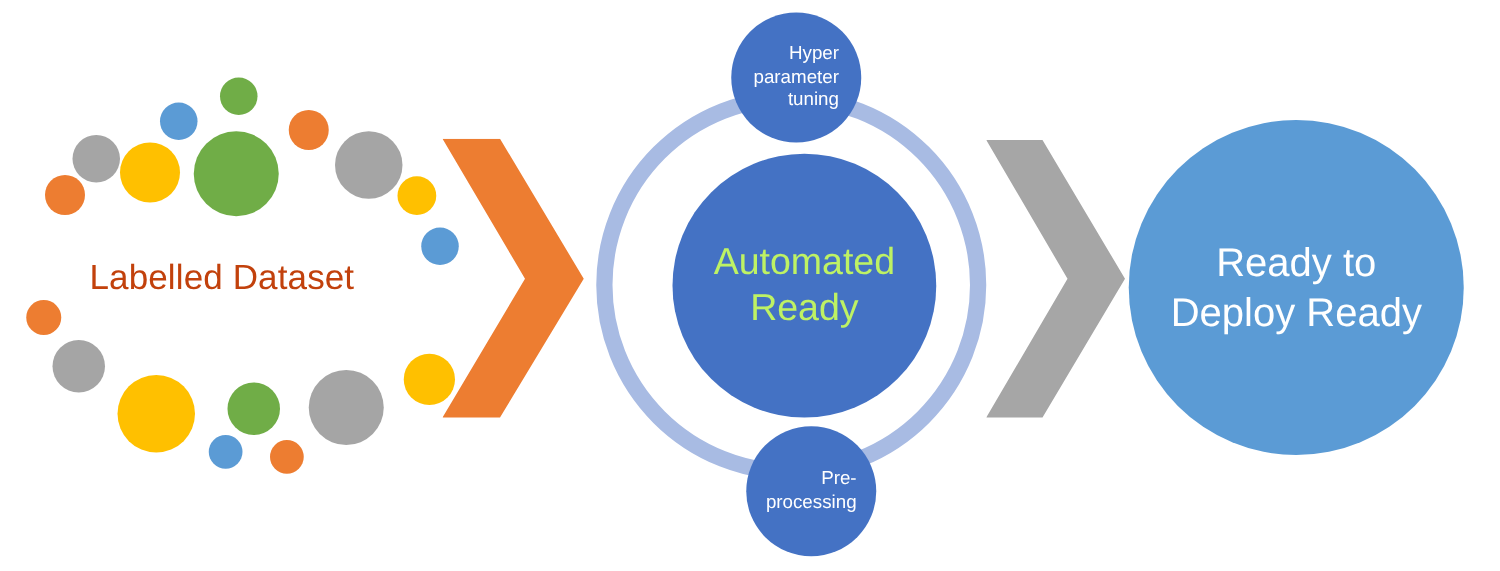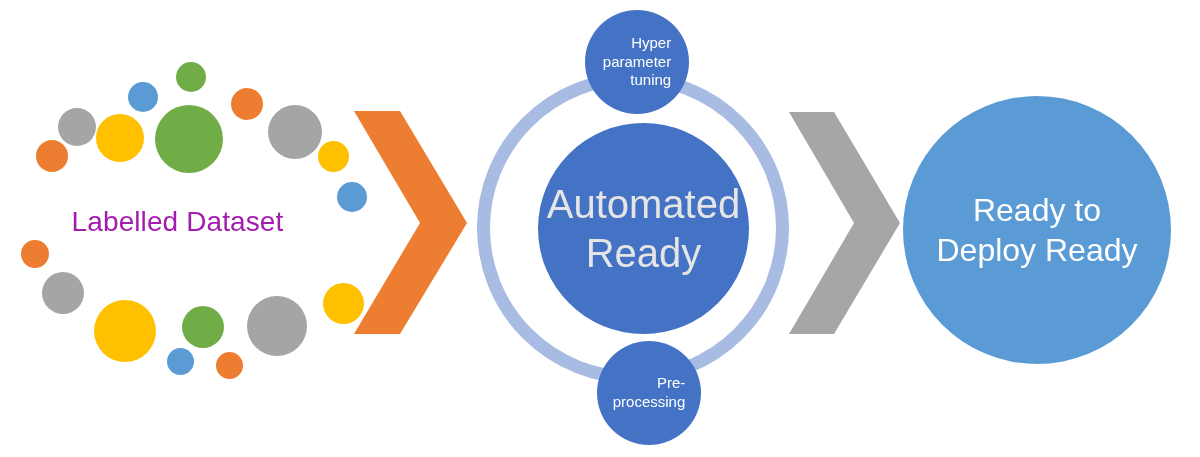--- a/index.html
+++ b/index.html
@@ -73,22 +73,22 @@
     width: 211px;
     height: 211px;
     border-radius: 50%;
     background: #4472C4;
     display: flex;
     align-items: center;
     justify-content: center;
     text-align: center;
   }
   .core-label {
-    color: #e5e5e5;
-    font-size: 40px;
+    color: #bef264;
+    font-size: 30px;
     line-height: 1.22;
     padding: 0 10px;
   }
   .satellite {
     position: absolute;
     width: 104px;
     height: 104px;
     border-radius: 50%;
     background: #4472C4;
     display: flex;
@@ -145,21 +145,21 @@
         <div class="data-dot" style="left: 337px; top: 182px; width: 30px; height: 30px; background: rgb(91, 155, 213);"></div>
         <div class="data-dot" style="left: 21px; top: 240px; width: 28px; height: 28px; background: rgb(237, 125, 49);"></div>
         <div class="data-dot" style="left: 42px; top: 272px; width: 42px; height: 42px; background: rgb(165, 165, 165);"></div>
         <div class="data-dot" style="left: 94px; top: 300px; width: 62px; height: 62px; background: rgb(255, 192, 0);"></div>
         <div class="data-dot" style="left: 182px; top: 306px; width: 42px; height: 42px; background: rgb(112, 173, 71);"></div>
         <div class="data-dot" style="left: 247px; top: 296px; width: 60px; height: 60px; background: rgb(165, 165, 165);"></div>
         <div class="data-dot" style="left: 167px; top: 348px; width: 27px; height: 27px; background: rgb(91, 155, 213);"></div>
         <div class="data-dot" style="left: 216px; top: 352px; width: 27px; height: 27px; background: rgb(237, 125, 49);"></div>
         <div class="data-dot" style="left: 323px; top: 283px; width: 41px; height: 41px; background: rgb(255, 192, 0);"></div>
       </div>
-    <div class="dataset-label" style="color: #a21caf;">Labelled Dataset</div>
+    <div class="dataset-label" style="color: #c2410c;">Labelled Dataset</div>
   </div>
 
   <div class="chevron" style="left:354px; top:111px;">
     <svg width="114" height="224" viewBox="0 0 114 224">
       <polygon id="orange-chevron-shape" points="0,0 46,0 113,112 46,223 0,223 66,112" fill="#ED7D31"></polygon>
     </svg>
   </div>
 
   <div class="cycle-stage">
 

